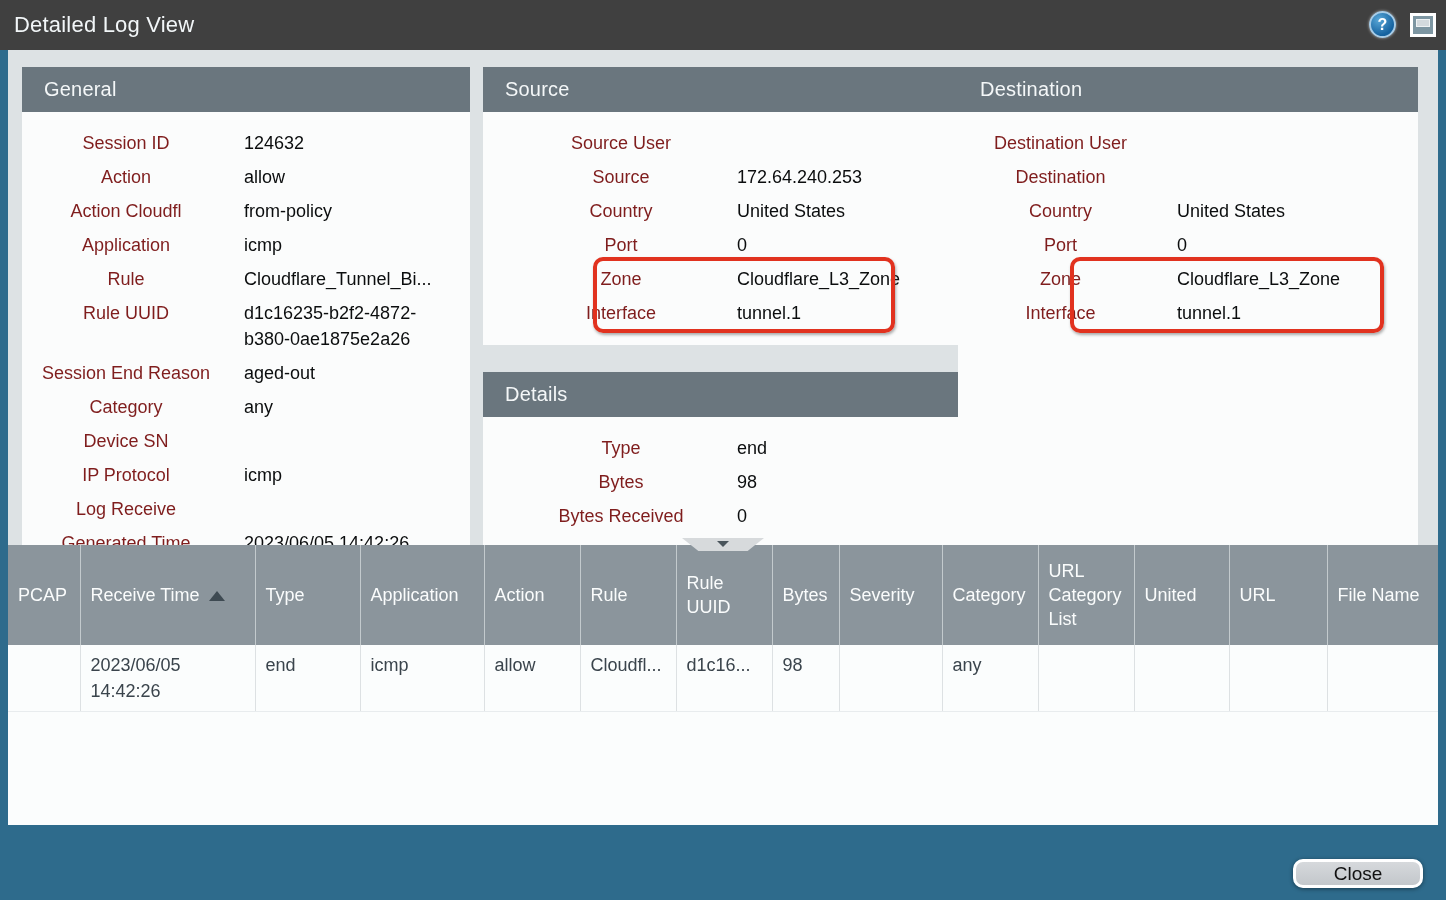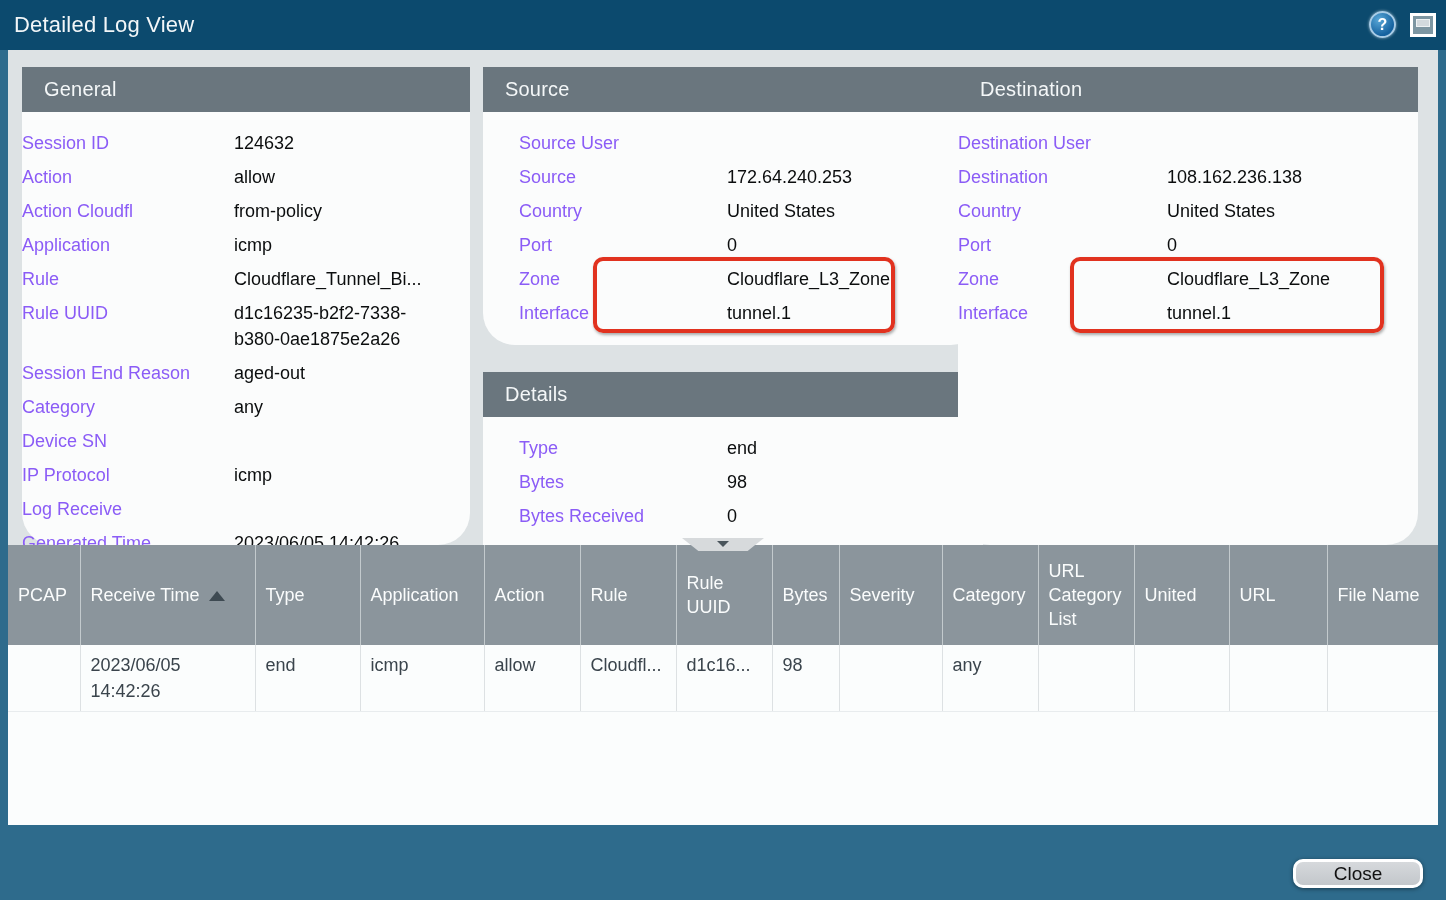--- a/index.html
+++ b/index.html
@@ -4,21 +4,21 @@
 <style>
   * { margin:0; padding:0; box-sizing:border-box; }
   html,body { width:1446px; height:900px; }
   body {
     font-family:"Liberation Sans","DejaVu Sans",sans-serif;
     background:#2E6B8C;
     position:relative;
     overflow:hidden;
   }
   
-  .titlebar { position:absolute; top:0; left:0; width:100%; height:50px; background:#0c4a6e; }
+  .titlebar { position:absolute; top:0; left:0; width:100%; height:50px; background:#404040; }
   .titlebar .title {
     position:absolute; left:14px; top:0; line-height:50px;
     color:#F2F6F8; font-size:22px; letter-spacing:0.2px;
   }
   .tb-icons { position:absolute; right:10px; top:11px; display:flex; gap:14px; align-items:center; }
   .help-icon {
     width:27px; height:27px; border-radius:50%;
     background:radial-gradient(circle at 35% 30%, #5aa8d8, #15629f 70%);
     border:2px solid #a8cce6; color:#fff; font-weight:bold; font-size:16px;
     display:flex; align-items:center; justify-content:center;
@@ -35,30 +35,30 @@
   }
   
   .content-top {
     position:absolute; left:8px; right:8px; top:50px; height:495px;
     background:#DDE2E4;
   }
   .pcol { position:absolute; top:17px; bottom:0; overflow:hidden; }
   .pcol.general { left:14px; width:448px; }
   .pcol.middle  { left:475px; width:500px; }
   .pcol.dest    { left:950px; width:460px; }
-  .panel { background:#FBFCFC; position:relative;border-radius:32px; }
+  .panel { background:#FBFCFC; position:relative; }
   .panel.fill { height:100%; }
   .panel-header {
     height:45px; background:#6A767E; color:#F4F7F8; font-size:20px;
     display:flex; align-items:center; padding-left:22px; letter-spacing:0.2px;
   }
   .panel-body { padding-top:14px; position:relative; }
   .frow { display:flex; padding:4px 0; }
-  .flbl { text-align:left; color:#8b5cf6; font-size:18px; line-height:26px; flex:none; }
-  .fval { margin-left:4px; color:#0B0D0E; font-size:18px; line-height:26px; flex:1; padding-right:20px; overflow-wrap:break-word; }
+  .flbl { text-align:center; color:#7f1d1d; font-size:18px; line-height:26px; flex:none; }
+  .fval { margin-left:14px; color:#0B0D0E; font-size:18px; line-height:26px; flex:1; padding-right:20px; overflow-wrap:break-word; }
   .general .flbl { width:208px; }
   .middle  .flbl { width:204px;margin-left:36px; }
   .dest    .flbl { width:205px; }
   .panel.src { height:278px; }
   .panel.details { margin-top:27px; height:220px; }
   .hl-box {
     position:absolute; border:4px solid #E1321F; border-radius:10px;
     box-shadow:1px 2px 3px rgba(70,70,70,.45); pointer-events:none; z-index:5;
   }
   .hl-box.src-box  { left:110px; top:190px; width:302px; height:76px; }
@@ -146,21 +146,21 @@
           <div class="frow">
               <span class="flbl">Application</span>
               <span class="fval">icmp</span>
             </div>
           <div class="frow">
               <span class="flbl">Rule</span>
               <span class="fval">Cloudflare_Tunnel_Bi...</span>
             </div>
           <div class="frow">
               <span class="flbl">Rule UUID</span>
-              <span class="fval">d1c16235-b2f2-7338-b380-0ae1875e2a26</span>
+              <span class="fval">d1c16235-b2f2-4872-b380-0ae1875e2a26</span>
             </div>
           <div class="frow">
               <span class="flbl">Session End Reason</span>
               <span class="fval">aged-out</span>
             </div>
           <div class="frow">
               <span class="flbl">Category</span>
               <span class="fval">any</span>
             </div>
           <div class="frow">
@@ -236,21 +236,20 @@
     <div class="pcol dest">
       <div class="panel fill">
         <div class="panel-header">Destination</div>
         <div class="panel-body">
           <div class="frow">
               <span class="flbl">Destination User</span>
               <span class="fval"></span>
             </div>
           <div class="frow">
               <span class="flbl">Destination</span>
-              <span class="fval">108.162.236.138</span>
             </div>
           <div class="frow">
               <span class="flbl">Country</span>
               <span class="fval">United States</span>
             </div>
           <div class="frow">
               <span class="flbl">Port</span>
               <span class="fval">0</span>
             </div>
           <div class="frow">

